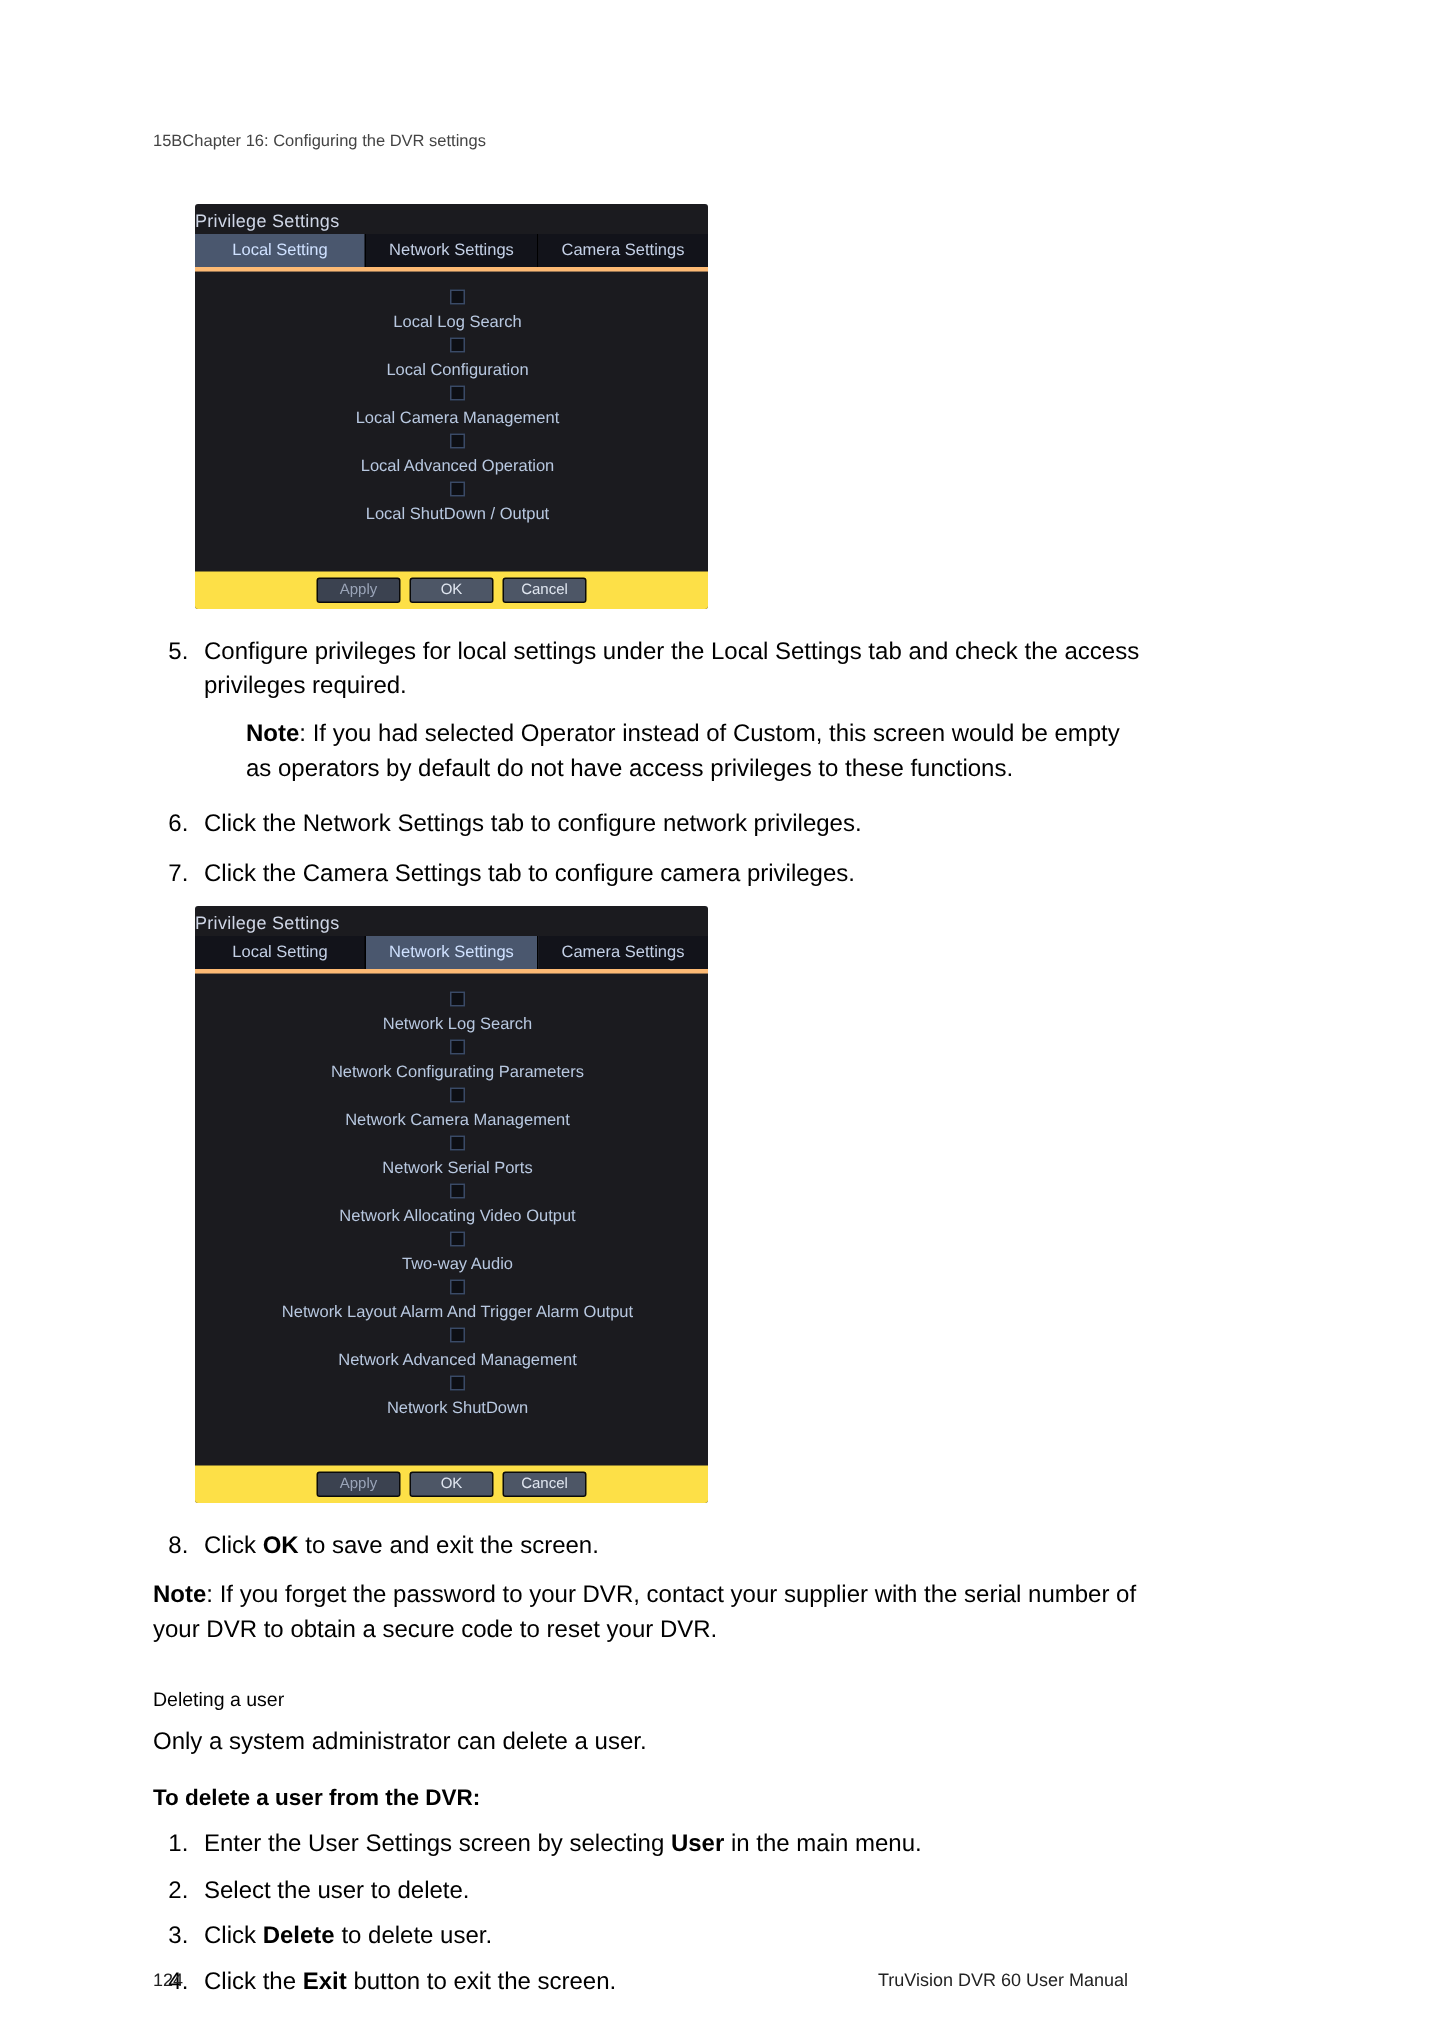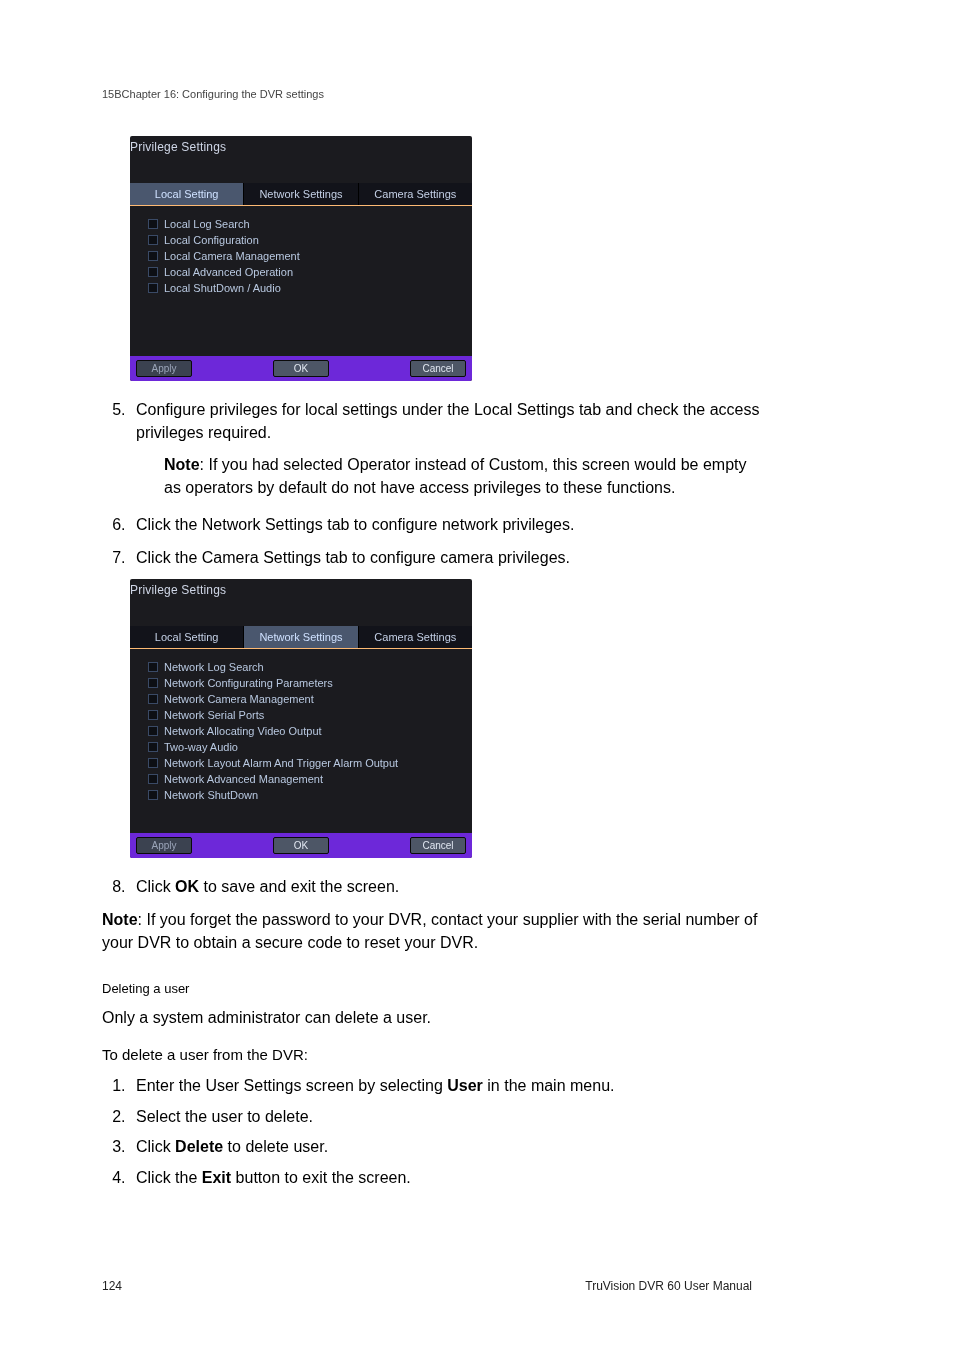--- a/index.html
+++ b/index.html
@@ -1,42 +1,42 @@
 <!DOCTYPE html>
 <html><head>
 <meta charset="utf-8">
 <style>
   * { box-sizing: border-box; margin: 0; padding: 0; }
   html, body { width: 954px; background: #fff; font-family: Arial, Helvetica, sans-serif; color: #000; }
   .page { width: 854px; min-height: 1350px; padding: 88px 88px 40px 102px; position: relative; }
   .running-head { font-size: 11px; color: #444; margin-bottom: 36px; }
   .fig { background: #1b1b1f; border-radius: 2px; overflow: hidden; font-family: Arial, sans-serif; font-size: 11px; color: #b8c8e0; margin-left: 28px; margin-bottom: 18px; }
   .fig-title { color: #cfd6e6; font-size: 12px; padding: 4px 0 2px 0; letter-spacing: .2px; }
-  .tabs { display: flex; background: #404040; border-bottom: 1px solid #fdba74; margin-top: 27px; }
+  .tabs { display: flex; background: #404040; border-bottom: 3px solid #fdba74; }
   .tab { flex: 1; text-align: center; padding: 5px 0; font-size: 11px; background: #12131a; color: #8aa3cc; border-right: 1px solid #000; }
   .tab:last-child { border-right: none; }
   .tab.active { background: #4a576e; color: #cfe1ff; }
   .tab.plain { color: #c4d0e6; }
   .panel-body { padding: 10px 10px 30px 18px; }
-  .cb-line { display: flex; align-items: center; gap: 6px; padding: 2px 0; }
+  .cb-line { display: flex; align-items: center; gap: 6px; padding: 2px 0; flex-direction: column; }
   .cb { width: 10px; height: 10px; border: 1px solid #3a4a66; background: #0d0f14; display: inline-block; flex: 0 0 auto; }
   .cb-line span.lbl { color: #b8c8e0; font-size: 11px; }
-  .btnbar { display: flex; justify-content: space-between; gap: 6px; background: #6d28d9; padding: 4px 6px; }
+  .btnbar { display: flex; justify-content: center; gap: 6px; background: #fde047; padding: 4px 6px; }
   .btn { min-width: 56px; text-align: center; font-size: 10px; padding: 2px 8px; border: 1px solid #0a0a0a; background: #4d5666; color: #e0e6f0; border-radius: 2px; }
   .btn.ghost { color: #9aa4b8; background: #3b4250; }
 
   .body-text { font-size: 16px; line-height: 1.42; }
   ol.numlist { list-style: decimal; padding-left: 28px; margin-bottom: 10px; }
   ol.numlist > li { padding-left: 6px; margin-bottom: 10px; }
   ol.numlist.tight > li { margin-bottom: 8px; }
   .indent-block { margin: 10px 0 14px 28px; }
   .after-list { margin-left: 0; margin-bottom: 20px; }
   .section-head { font-weight: normal; font-size: 13px; margin: 26px 0 8px 0; }
   .para { margin-bottom: 14px; }
-  .sub-head { font-weight: normal; font-size: 15px; margin: 10px 0 10px 0; }
+  .sub-head { font-weight: bold; font-size: 15px; margin: 10px 0 10px 0; }
   .footer { position: absolute; bottom: 57px; left: 102px; right: 102px; display: flex; justify-content: space-between; font-size: 12px; color: #222; }
 </style>
 </head>
 <body>
 <div class="page">
 
 <div class="running-head">15BChapter 16: Configuring the DVR settings</div>
 
 <div class="fig" style="width:342px">
   <div class="fig-title">Privilege Settings</div>
@@ -57,21 +57,21 @@
     <div class="cb-line">
           <span class="cb"></span>
           <span class="lbl">Local Camera Management</span>
         </div>
     <div class="cb-line">
           <span class="cb"></span>
           <span class="lbl">Local Advanced Operation</span>
         </div>
     <div class="cb-line">
           <span class="cb"></span>
-          <span class="lbl">Local ShutDown / Audio</span>
+          <span class="lbl">Local ShutDown / Output</span>
         </div>
   </div>
   <div class="btnbar">
     <div class="btn ghost">Apply</div>
     <div class="btn">OK</div>
     <div class="btn">Cancel</div>
   </div>
 </div>
 
 <div class="body-text">

